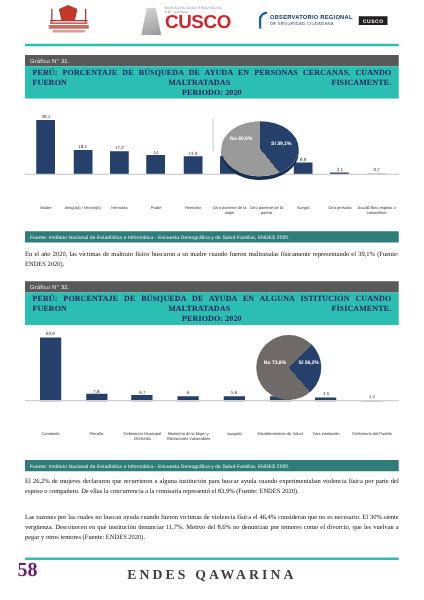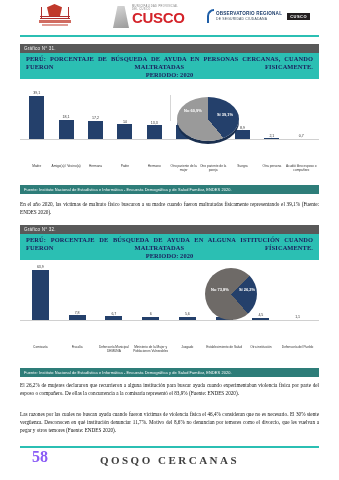--- a/index.html
+++ b/index.html
@@ -80,21 +80,21 @@
   .para {
     position:absolute; left:20px; width:299px; font-size:5.2px; line-height:1.55;
     color:#111; text-align:justify; font-family:"Liberation Serif", serif;
   }
   .para + .para { margin-top:0; }
 
   
   .footer { position:absolute; left:0; bottom:0; width:339px; height:38px; }
   .footer .fline { position:absolute; left:20px; right:20px; top:4px; height:1.5px; background:#2bbfb3; }
   .pagenum {
-    position:absolute; left:32px; top:6px; font-size:16px; font-weight:bold; color:#8b5cf6;
+    position:absolute; left:14px; top:6px; font-size:16px; font-weight:bold; color:#701a75;
     font-family:"Liberation Serif", serif;
   }
   .footer-title {
     position:absolute; left:0; right:0; top:12px; text-align:center;
     font-size:11px; font-weight:bold; letter-spacing:2.5px; color:#3f3f3f;
     font-family:"Liberation Serif", serif;
   }
 </style>
 </head>
 <body>
@@ -282,16 +282,16 @@
 
     <div class="source-bar">Fuente: Instituto Nacional de Estadística e Informática - Encuesta Demográfica y de Salud Familiar, ENDES 2020.</div>
   </div>
 
   <div class="para" style="top:381px;">El 26,2% de mujeres declararon que recurrieron a alguna institución para buscar ayuda cuando experimentaban violencia física por parte del esposo o compañero. De ellas la concurrencia a la comisaría representó el 83,9% (Fuente: ENDES 2020).</div>
   <div class="para" style="top:410px;">Las razones por las cuales no buscan ayuda cuando fueron víctimas de violencia física el 46,4% consideran que no es necesario. El 30% siente vergüenza. Desconocen en qué institución denunciar 11,7%. Motivo del 8,6% no denuncian por temores como el divorcio, que les vuelvan a pegar y otros temores (Fuente: ENDES 2020).</div>
 
   <div class="footer">
     <div class="fline"></div>
     <div class="pagenum">58</div>
-    <div class="footer-title">QOSQO   CERCANAS</div>
+    <div class="footer-title">ENDES   QAWARINA</div>
   </div>
 
 </div>
 
 </body></html>

